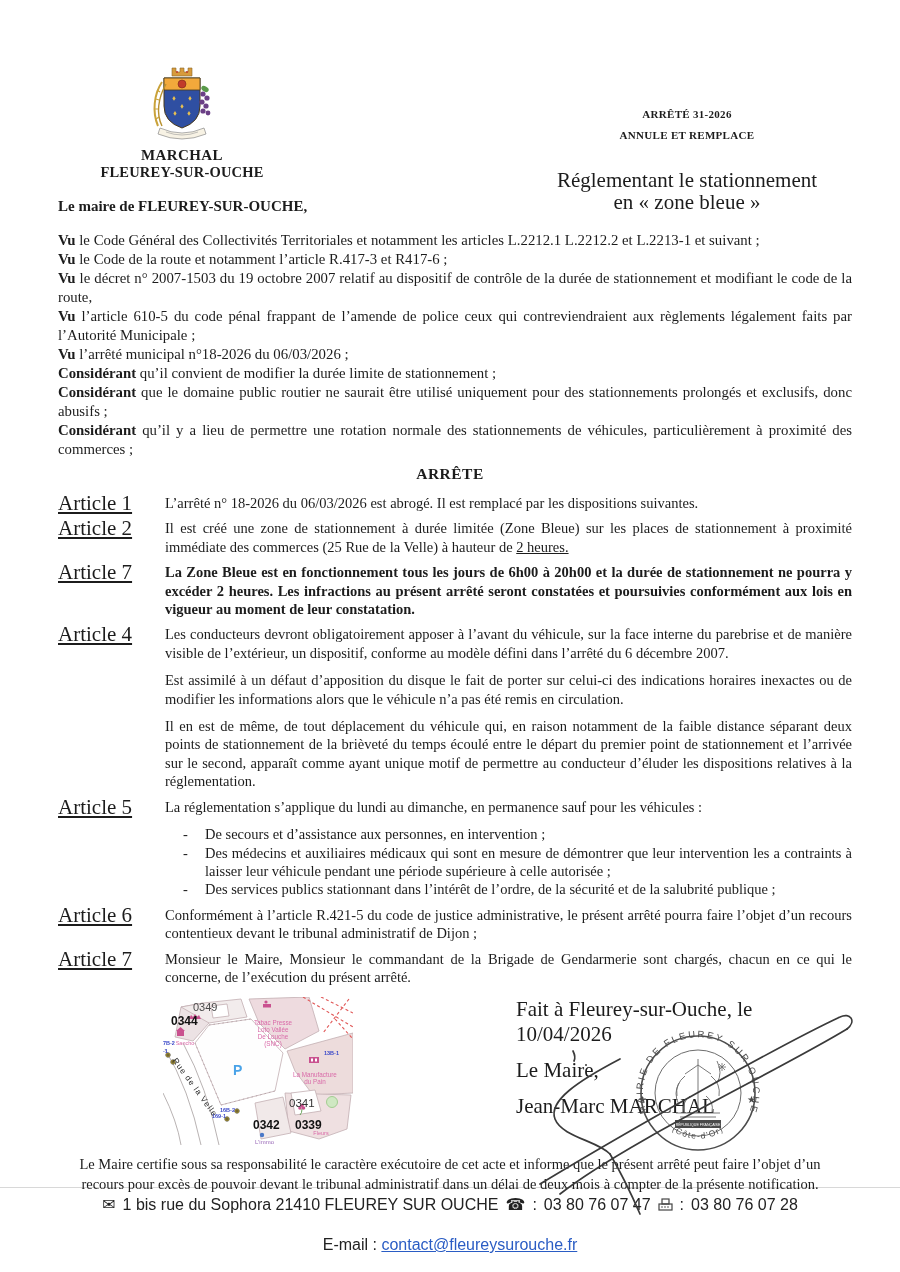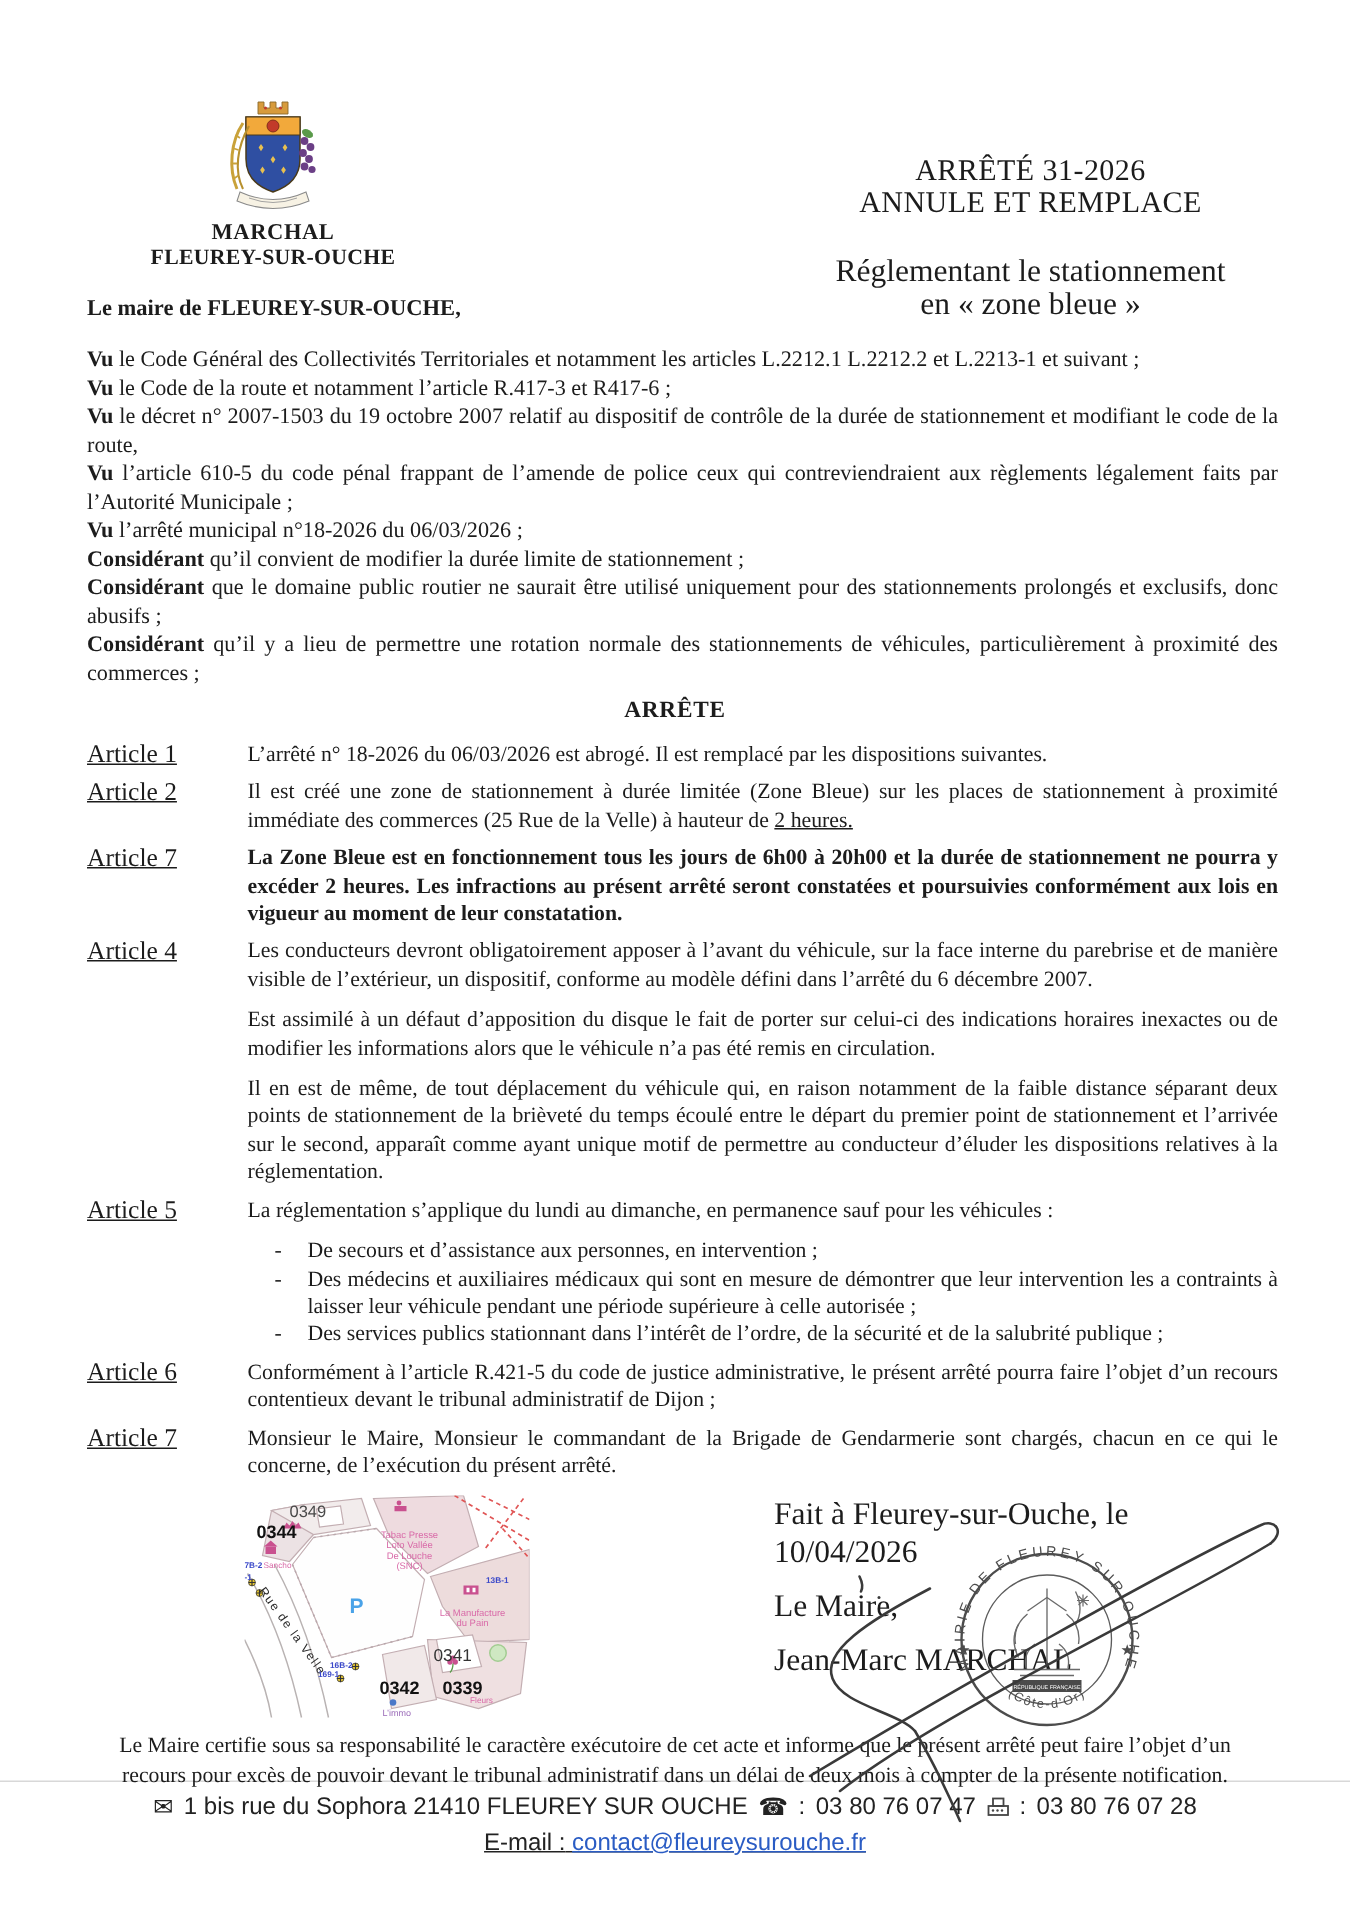--- a/index.html
+++ b/index.html
@@ -5,52 +5,52 @@
   html,body{margin:0;padding:0;background:#ffffff;}
   .page{position:relative;width:900px;height:1272px;background:#fff;overflow:hidden;
         font-family:"Liberation Serif",serif;color:#1c1c1c;}
   
   .header{position:relative;height:175px;}
   .header-left{position:absolute;left:92px;top:64px;width:180px;text-align:center;}
   .crest{display:block;margin:0 auto;}
   .mairie{font-weight:bold;font-size:15px;letter-spacing:.4px;margin-top:3px;}
   .commune{font-weight:bold;font-size:14.5px;letter-spacing:.2px;}
   .header-right{position:absolute;left:527px;top:104px;width:320px;text-align:center;}
-  .arrete-no{font-weight:normal;font-size:20px;line-height:21px;letter-spacing:.3px;}
+  .arrete-no{font-weight:bold;font-size:11px;line-height:21px;letter-spacing:.3px;}
   .subject{margin-top:23px;font-weight:normal;font-size:21px;line-height:22px;}
   .salutation{margin:23px 48px 0 58px;font-weight:bold;font-size:15px;}
   
   .preamble{margin:16px 48px 0 58px;}
   .preamble p{margin:0;text-align:justify;font-size:14.8px;line-height:19px;}
   .lead{font-weight:bold;}
   
   .arrete-heading{text-align:center;font-weight:bold;font-size:15.5px;margin:6px 0 11px;letter-spacing:.5px;}
   .articles{margin:0 48px 0 58px;}
   .article{display:grid;grid-template-columns:107px 1fr;margin-bottom:7px;}
-  .alabel{text-decoration:underline;font-size:17px;line-height:18.4px;}
+  .alabel{text-decoration:underline;font-size:21px;line-height:18.4px;}
   .atext p{margin:0 0 9px;text-align:justify;font-size:14.5px;line-height:18.4px;}
   .atext p:last-child{margin-bottom:0;}
   .article.bold .atext p{font-weight:bold;}
   .u{text-decoration:underline;}
   ul.bullets{list-style:none;margin:6px 0 0;padding:0 0 0 18px;}
   ul.bullets li{display:grid;grid-template-columns:22px 1fr;font-size:14.5px;line-height:18.4px;text-align:justify;}
   
   .sig-row{position:relative;height:156px;margin:6px 48px 0 58px;}
   .map{position:absolute;left:105px;top:4px;width:190px;height:150px;}
   .sig-block{position:absolute;left:458px;top:4px;font-size:21px;}
   .sig-block p{margin:0 0 11px;}
   .stamp-sig{position:absolute;left:420px;top:8px;width:430px;height:235px;overflow:visible;pointer-events:none;z-index:3;}
   
   .certify{position:relative;z-index:1;margin:6px 66px 0;text-align:center;font-size:14.5px;line-height:19.5px;}
   .divider{position:absolute;left:0;right:0;top:1187px;border-top:1px solid #d8d8d8;z-index:0;}
   .footer-contact{position:absolute;left:0;right:0;top:1196px;z-index:2;
                   font-family:"Liberation Sans",sans-serif;}
   .address-line{display:flex;justify-content:center;align-items:center;gap:7px;font-size:16px;color:#222;}
   .uni-icon{font-family:"DejaVu Sans",sans-serif;font-size:16px;line-height:1;}
-  .email-line{margin-top:6px;text-align:center;font-size:16px;color:#222;text-decoration:underline;}
+  .email-line{margin-top:22px;text-align:center;font-size:16px;color:#222;}
   .email-link{color:#2a5cc4;text-decoration:underline;}
   .map text{font-family:"Liberation Sans",sans-serif;}
 </style>
 </head>
 <body>
 
 <div class="page">
 
   <div class="header">
     <div class="header-left">

